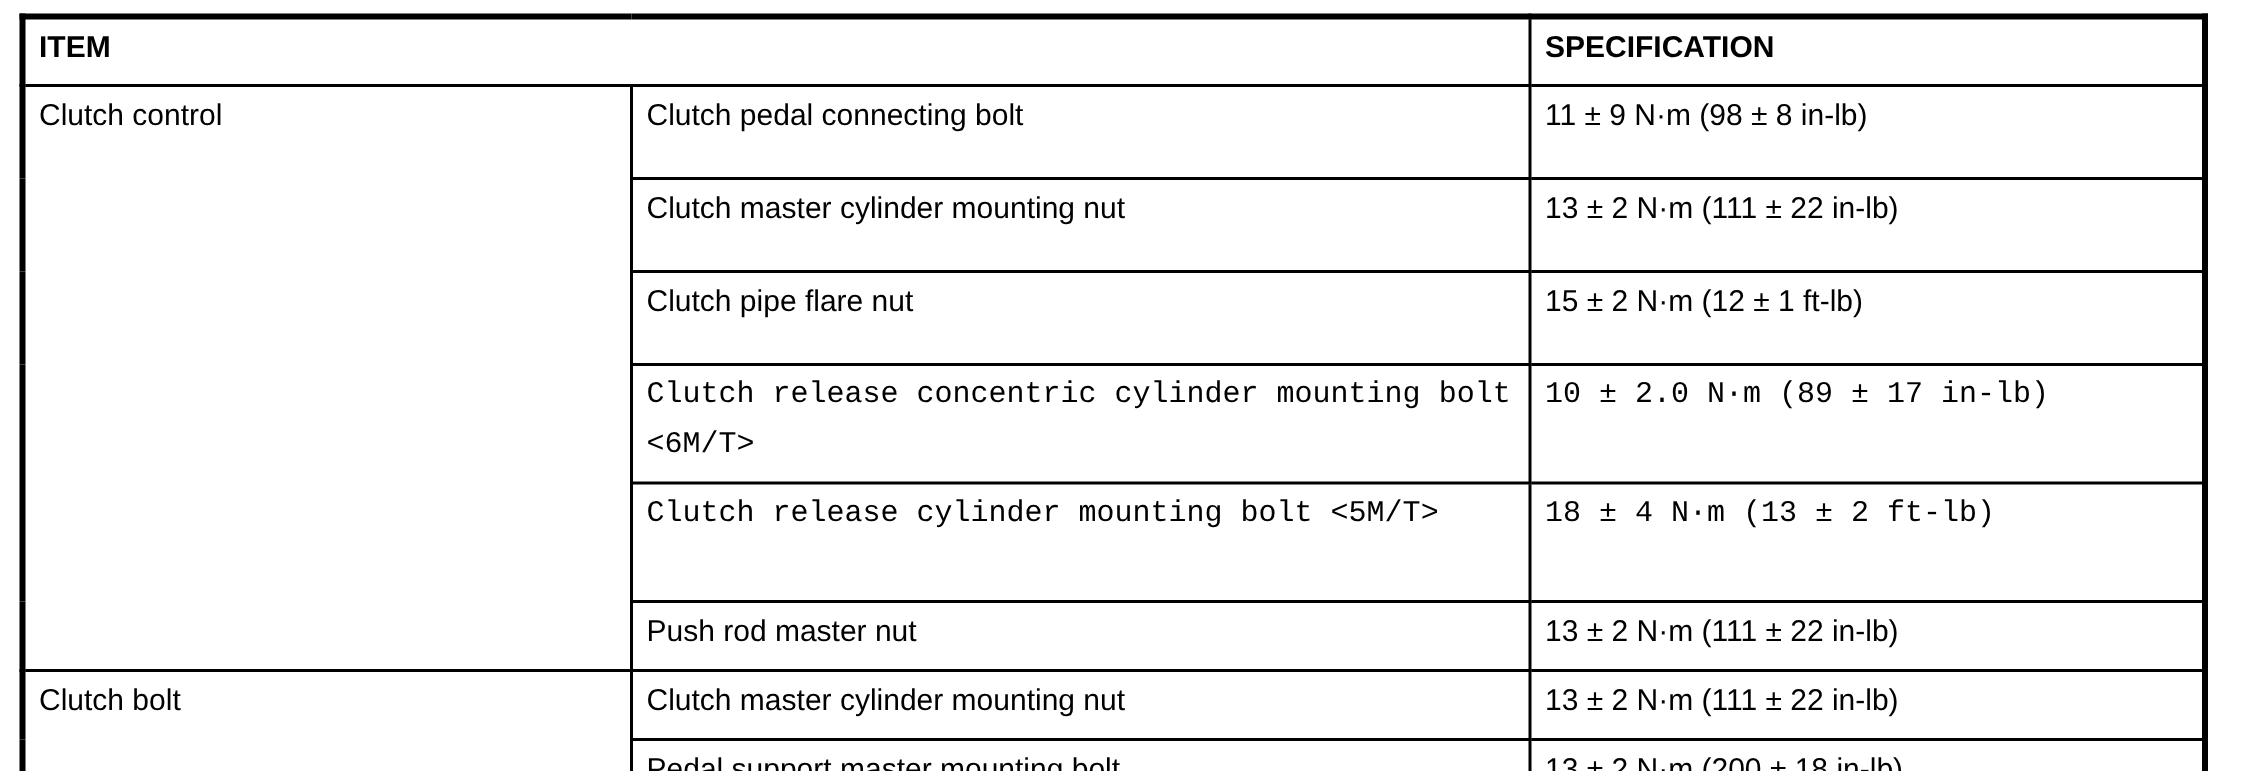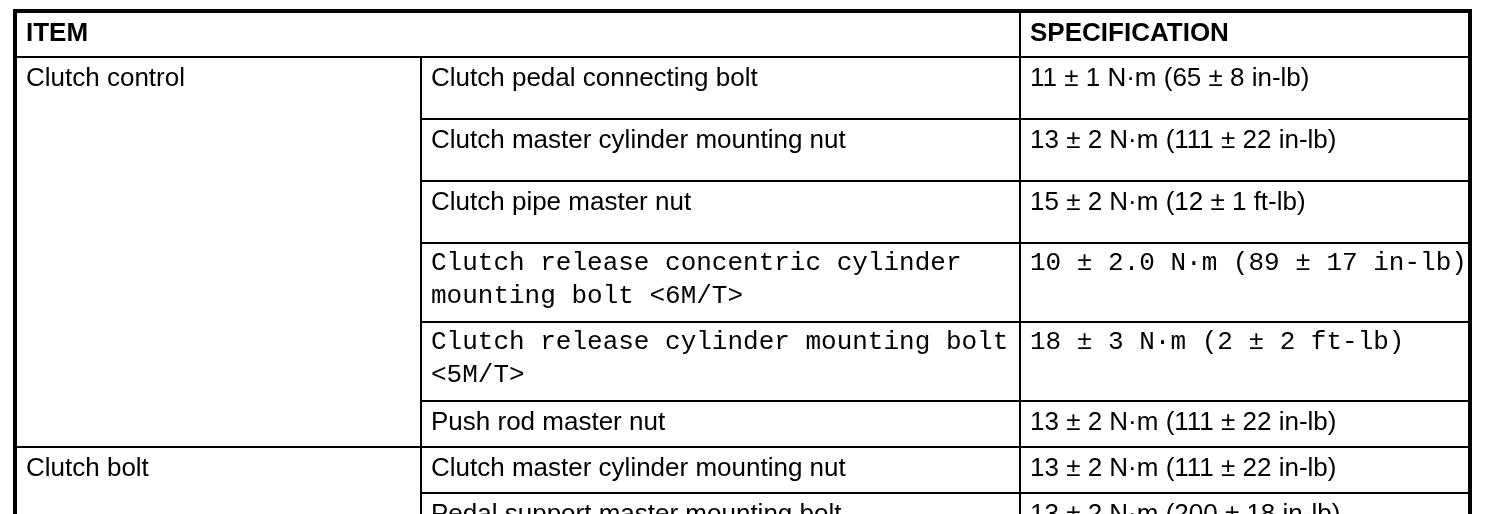--- a/index.html
+++ b/index.html
@@ -29,21 +29,21 @@
   }
   table.spec-table col.c1 { width: 406px; }
   table.spec-table col.c2 { width: 599px; }
   table.spec-table col.c3 { width: 450px; }
   table.spec-table th,
   table.spec-table td {
     border: 2px solid #000000;
     vertical-align: top;
     text-align: left;
     padding: 3px 1px 3px 9px;
-    font-size: 26px;
+    font-size: 20px;
     line-height: 33px;
     color: #000000;
     overflow: hidden;
     white-space: normal;
     word-wrap: break-word;
   }
   table.spec-table th {
     font-weight: bold;
   }
   tr.h46 { height: 46px; }
@@ -62,37 +62,37 @@
     </colgroup>
     <tbody>
       <tr class="h46">
         <th colspan="2">ITEM</th>
         <th>SPECIFICATION</th>
       </tr>
 
       <tr class="h47">
         <td rowspan="6">Clutch control</td>
         <td>Clutch pedal connecting bolt</td>
-        <td>11 ± 1 N·m (65 ± 8 in-lb)</td>
+        <td>11 ± 9 N·m (98 ± 8 in-lb)</td>
       </tr>
       <tr class="h47">
         <td>Clutch master cylinder mounting nut</td>
         <td>13 ± 2 N·m (111 ± 22 in-lb)</td>
       </tr>
       <tr class="h47">
-        <td>Clutch pipe master nut</td>
+        <td>Clutch pipe flare nut</td>
         <td>15 ± 2 N·m (12 ± 1 ft-lb)</td>
       </tr>
       <tr class="h85">
         <td>Clutch release concentric cylinder mounting bolt &lt;6M/T&gt;</td>
         <td>10 ± 2.0 N·m (89 ± 17 in-lb)</td>
       </tr>
       <tr class="h85">
         <td>Clutch release cylinder mounting bolt &lt;5M/T&gt;</td>
-        <td>18 ± 3 N·m (2 ± 2 ft-lb)</td>
+        <td>18 ± 4 N·m (13 ± 2 ft-lb)</td>
       </tr>
       <tr class="h46">
         <td>Push rod master nut</td>
         <td>13 ± 2 N·m (111 ± 22 in-lb)</td>
       </tr>
 
       <tr class="h46">
         <td rowspan="2">Clutch bolt</td>
         <td>Clutch master cylinder mounting nut</td>
         <td>13 ± 2 N·m (111 ± 22 in-lb)</td>

